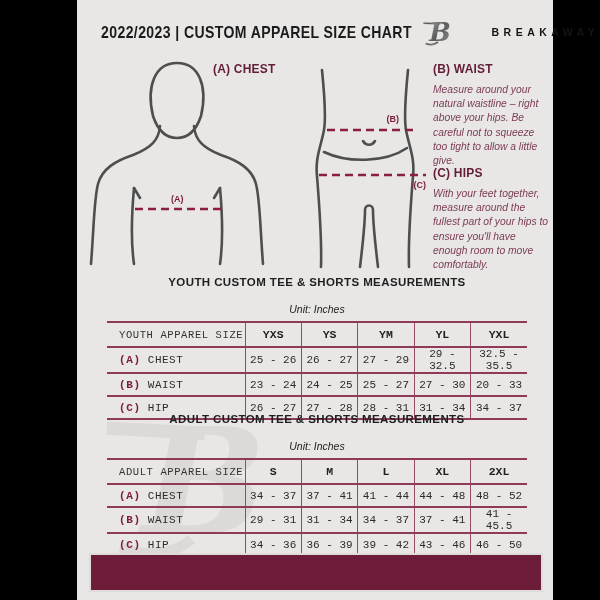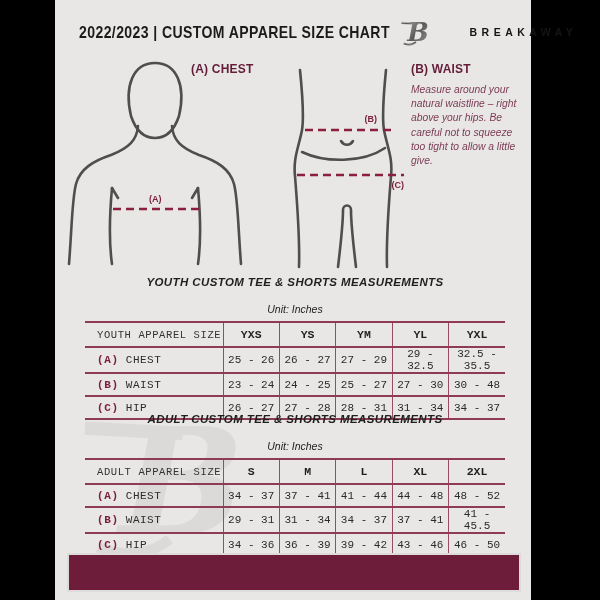--- a/index.html
+++ b/index.html
@@ -1,18 +1,18 @@
 <!DOCTYPE html>
 <html><head>
 <meta charset="utf-8">
 <style>
   * { margin:0; padding:0; box-sizing:border-box; }
   html,body { width:600px; height:600px; background:#000; font-family:"Liberation Sans", sans-serif; }
   .canvas { position:relative; width:600px; height:600px; background:#000; overflow:hidden; }
-  .page { position:absolute; left:55px; top:0; width:476px; height:600px; background:#e8e7e6; }
+  .page { position:absolute; left:77px; top:0; width:476px; height:600px; background:#e8e7e6; }
 
   
   header { display:flex; justify-content:space-between; align-items:center; padding:17px 22px 0 24px; }
   .hdr-title { font-size:14.5px; font-weight:bold; color:#1b1b1b; letter-spacing:.4px;
                transform:scale(.97,1.18); transform-origin:left center; white-space:nowrap; }
   .brand { display:flex; align-items:center; gap:8px; }
   .brand-name { font-size:10.5px; font-weight:bold; letter-spacing:4.5px; color:#141414;padding-left:30px; }
   .logo { width:32px; height:30px; overflow:visible; }
 
   
@@ -29,21 +29,21 @@
   .note-waist { left:356px; top:6px; width:116px; }
   .note-hips  { left:356px; top:110px; width:116px; }
 
   
   .watermark { position:absolute; left:22px; top:376px; width:185px; height:210px; z-index:0; overflow:visible; }
 
   
   .table-block { position:absolute; left:30px; width:420px; text-align:center; z-index:1; }
   .table-block.youth { top:276px; }
   .table-block.adult { top:413px; }
-  .table-block h2 { font-size:11.5px; font-weight:bold; color:#1f1f1f; letter-spacing:.4px;font-style:italic; }
+  .table-block h2 { font-size:11.5px; font-weight:bold; color:#1f1f1f; letter-spacing:.4px; }
   .unit { font-size:10.5px; font-style:italic; color:#222; margin-top:15px; }
   table { width:420px; table-layout:fixed; border-collapse:collapse; margin-top:6px;
           border-top:2px solid #8f3b58; border-bottom:2px solid #8f3b58;font-family:Liberation Mono, monospace; }
   tr + tr td { border-top:2px solid #8f3b58; }
   td + td { border-left:1.5px solid #9a4a64; }
   td { height:23px; font-size:11px; color:#2b2b2b; text-align:center; vertical-align:middle; }
   tr.head td { height:25px; }
   td.lbl { text-align:left; padding-left:12px; letter-spacing:.6px; }
   tr.head td.lbl { font-size:10.5px; color:#333; }
   tr.head td.col { font-weight:bold; font-size:11.5px; color:#1f1f1f; }
@@ -107,20 +107,24 @@
 
       <div class="note note-chest">
         <h3><span class="hkey">(A)</span> <span>CHEST</span></h3>
       </div>
 
       <div class="note note-waist">
         <h3><span class="hkey">(B)</span> <span>WAIST</span></h3>
         <p>Measure around your natural waistline – right above your hips. Be careful not to squeeze too tight to allow a little give.</p>
       </div>
 
+      <div class="note note-hips">
+        <h3><span class="hkey">(C)</span> <span>HIPS</span></h3>
+        <p>With your feet together, measure around the fullest part of your hips to ensure you'll have enough room to move comfortably.</p>
+      </div>
     </section>
 
     <svg class="watermark" viewBox="0 0 70 64">
       <path d="M3,12 L40,14" stroke="#dcdad8" stroke-width="5" fill="none"></path>
       <text x="16" y="52" font-size="56" font-weight="bold" font-style="italic" font-family="'DejaVu Serif', serif" fill="#dcdad8">B</text>
       <path d="M8,57 C17,61 28,60 35,54" stroke="#dcdad8" stroke-width="4" fill="none"></path>
     </svg>
 
     <section class="table-block youth">
       <h2>YOUTH CUSTOM TEE &amp; SHORTS MEASUREMENTS</h2>
@@ -150,21 +154,21 @@
           <td>27 - 29</td>
           <td>29 - 32.5</td>
           <td>32.5 - 35.5</td>
         </tr>
         <tr>
           <td class="lbl"><span class="key">(B)</span> <span class="rowname">WAIST</span></td>
           <td>23 - 24</td>
           <td>24 - 25</td>
           <td>25 - 27</td>
           <td>27 - 30</td>
-          <td>30 - 48</td>
+          <td>20 - 33</td>
         </tr>
         <tr>
           <td class="lbl"><span class="key">(C)</span> <span class="rowname">HIP</span></td>
           <td>26 - 27</td>
           <td>27 - 28</td>
           <td>28 - 31</td>
           <td>31 - 34</td>
           <td>34 - 37</td>
         </tr>
       </tbody>

